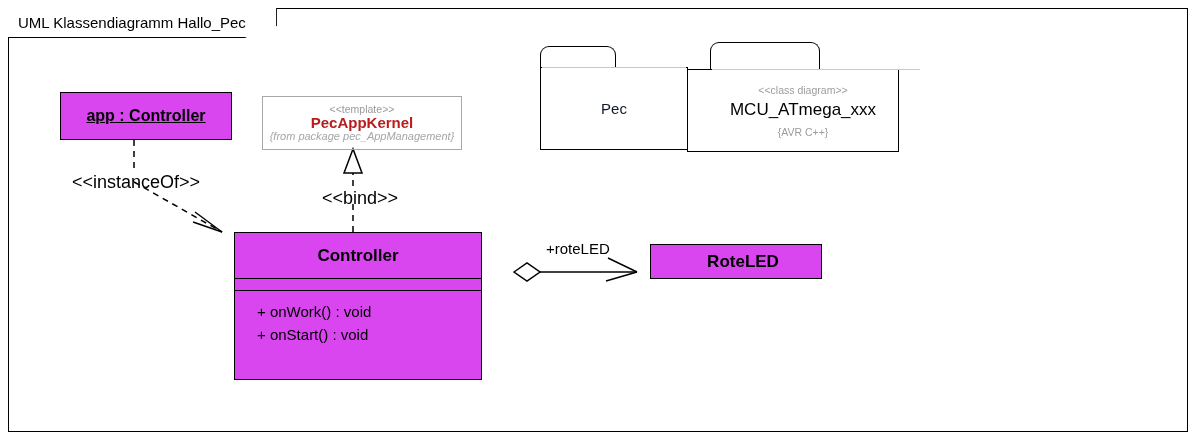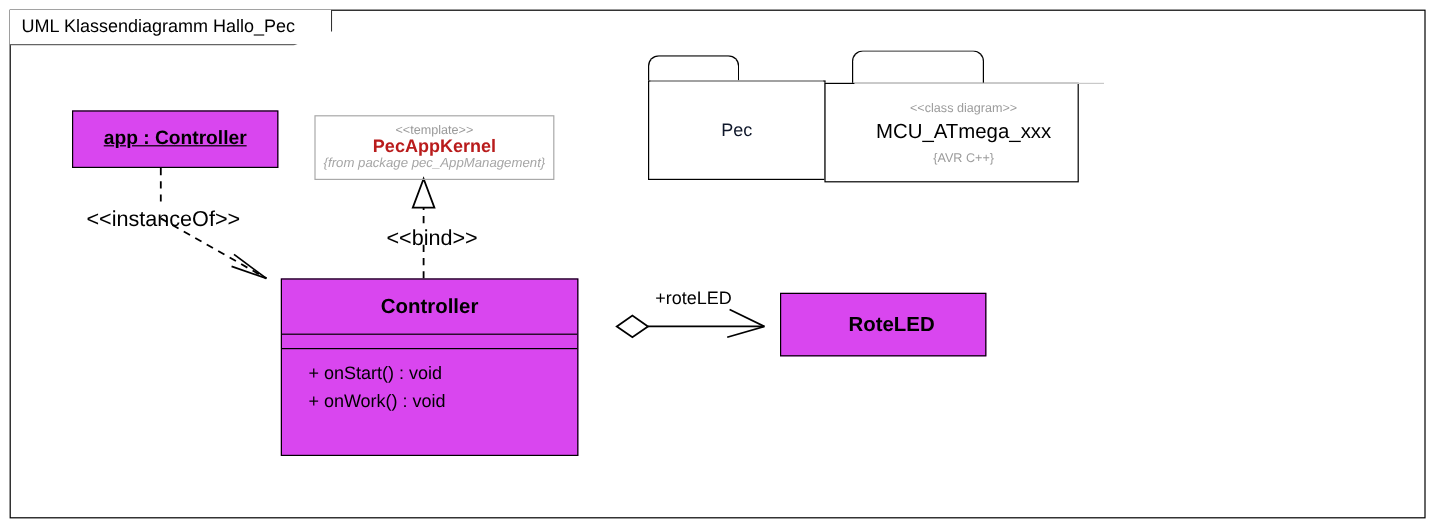--- a/index.html
+++ b/index.html
@@ -143,21 +143,21 @@
   }
   #cls-controller .comp-ops div {
     font-size: 15px;
     color: #000;
     line-height: 1.5;
   }
 
   
   #cls-roteled {
     left: 638px; top: 244px;
-    width: 172px; height: 53px; padding-left: 14px;
+    width: 172px; height: 35px; padding-left: 14px;
   }
   #cls-roteled span { font-size: 17px; font-weight: bold; color: #000; }
 
   
   .edge-label {
     font-size: 18px;
     color: #000;
     white-space: nowrap;
   }
   #lbl-instanceof { left: 72px;  top: 172px; }
@@ -220,22 +220,22 @@
     <div class="stereo">&lt;&lt;class diagram&gt;&gt;</div>
     <div class="pname">MCU_ATmega_xxx</div>
     <div class="tagged">{AVR C++}</div>
   </div>
   <div class="abs pkg-seam" id="pkg-mcu-seam"></div>
 
   <div class="abs box" id="cls-controller">
     <div class="comp-name">Controller</div>
     <div class="comp-attrs"></div>
     <div class="comp-ops">
+      <div>+ onWork() : void</div>
       <div>+ onStart() : void</div>
-      <div>+ onWork() : void</div>
     </div>
   </div>
 
   <div class="abs box ctr" id="cls-roteled">
     <span>RoteLED</span>
   </div>
 
   <div class="abs edge-label" id="lbl-instanceof">&lt;&lt;instanceOf&gt;&gt;</div>
   <div class="abs edge-label" id="lbl-bind">&lt;&lt;bind&gt;&gt;</div>
   <div class="abs edge-label" id="lbl-rolelED">+roteLED</div>

